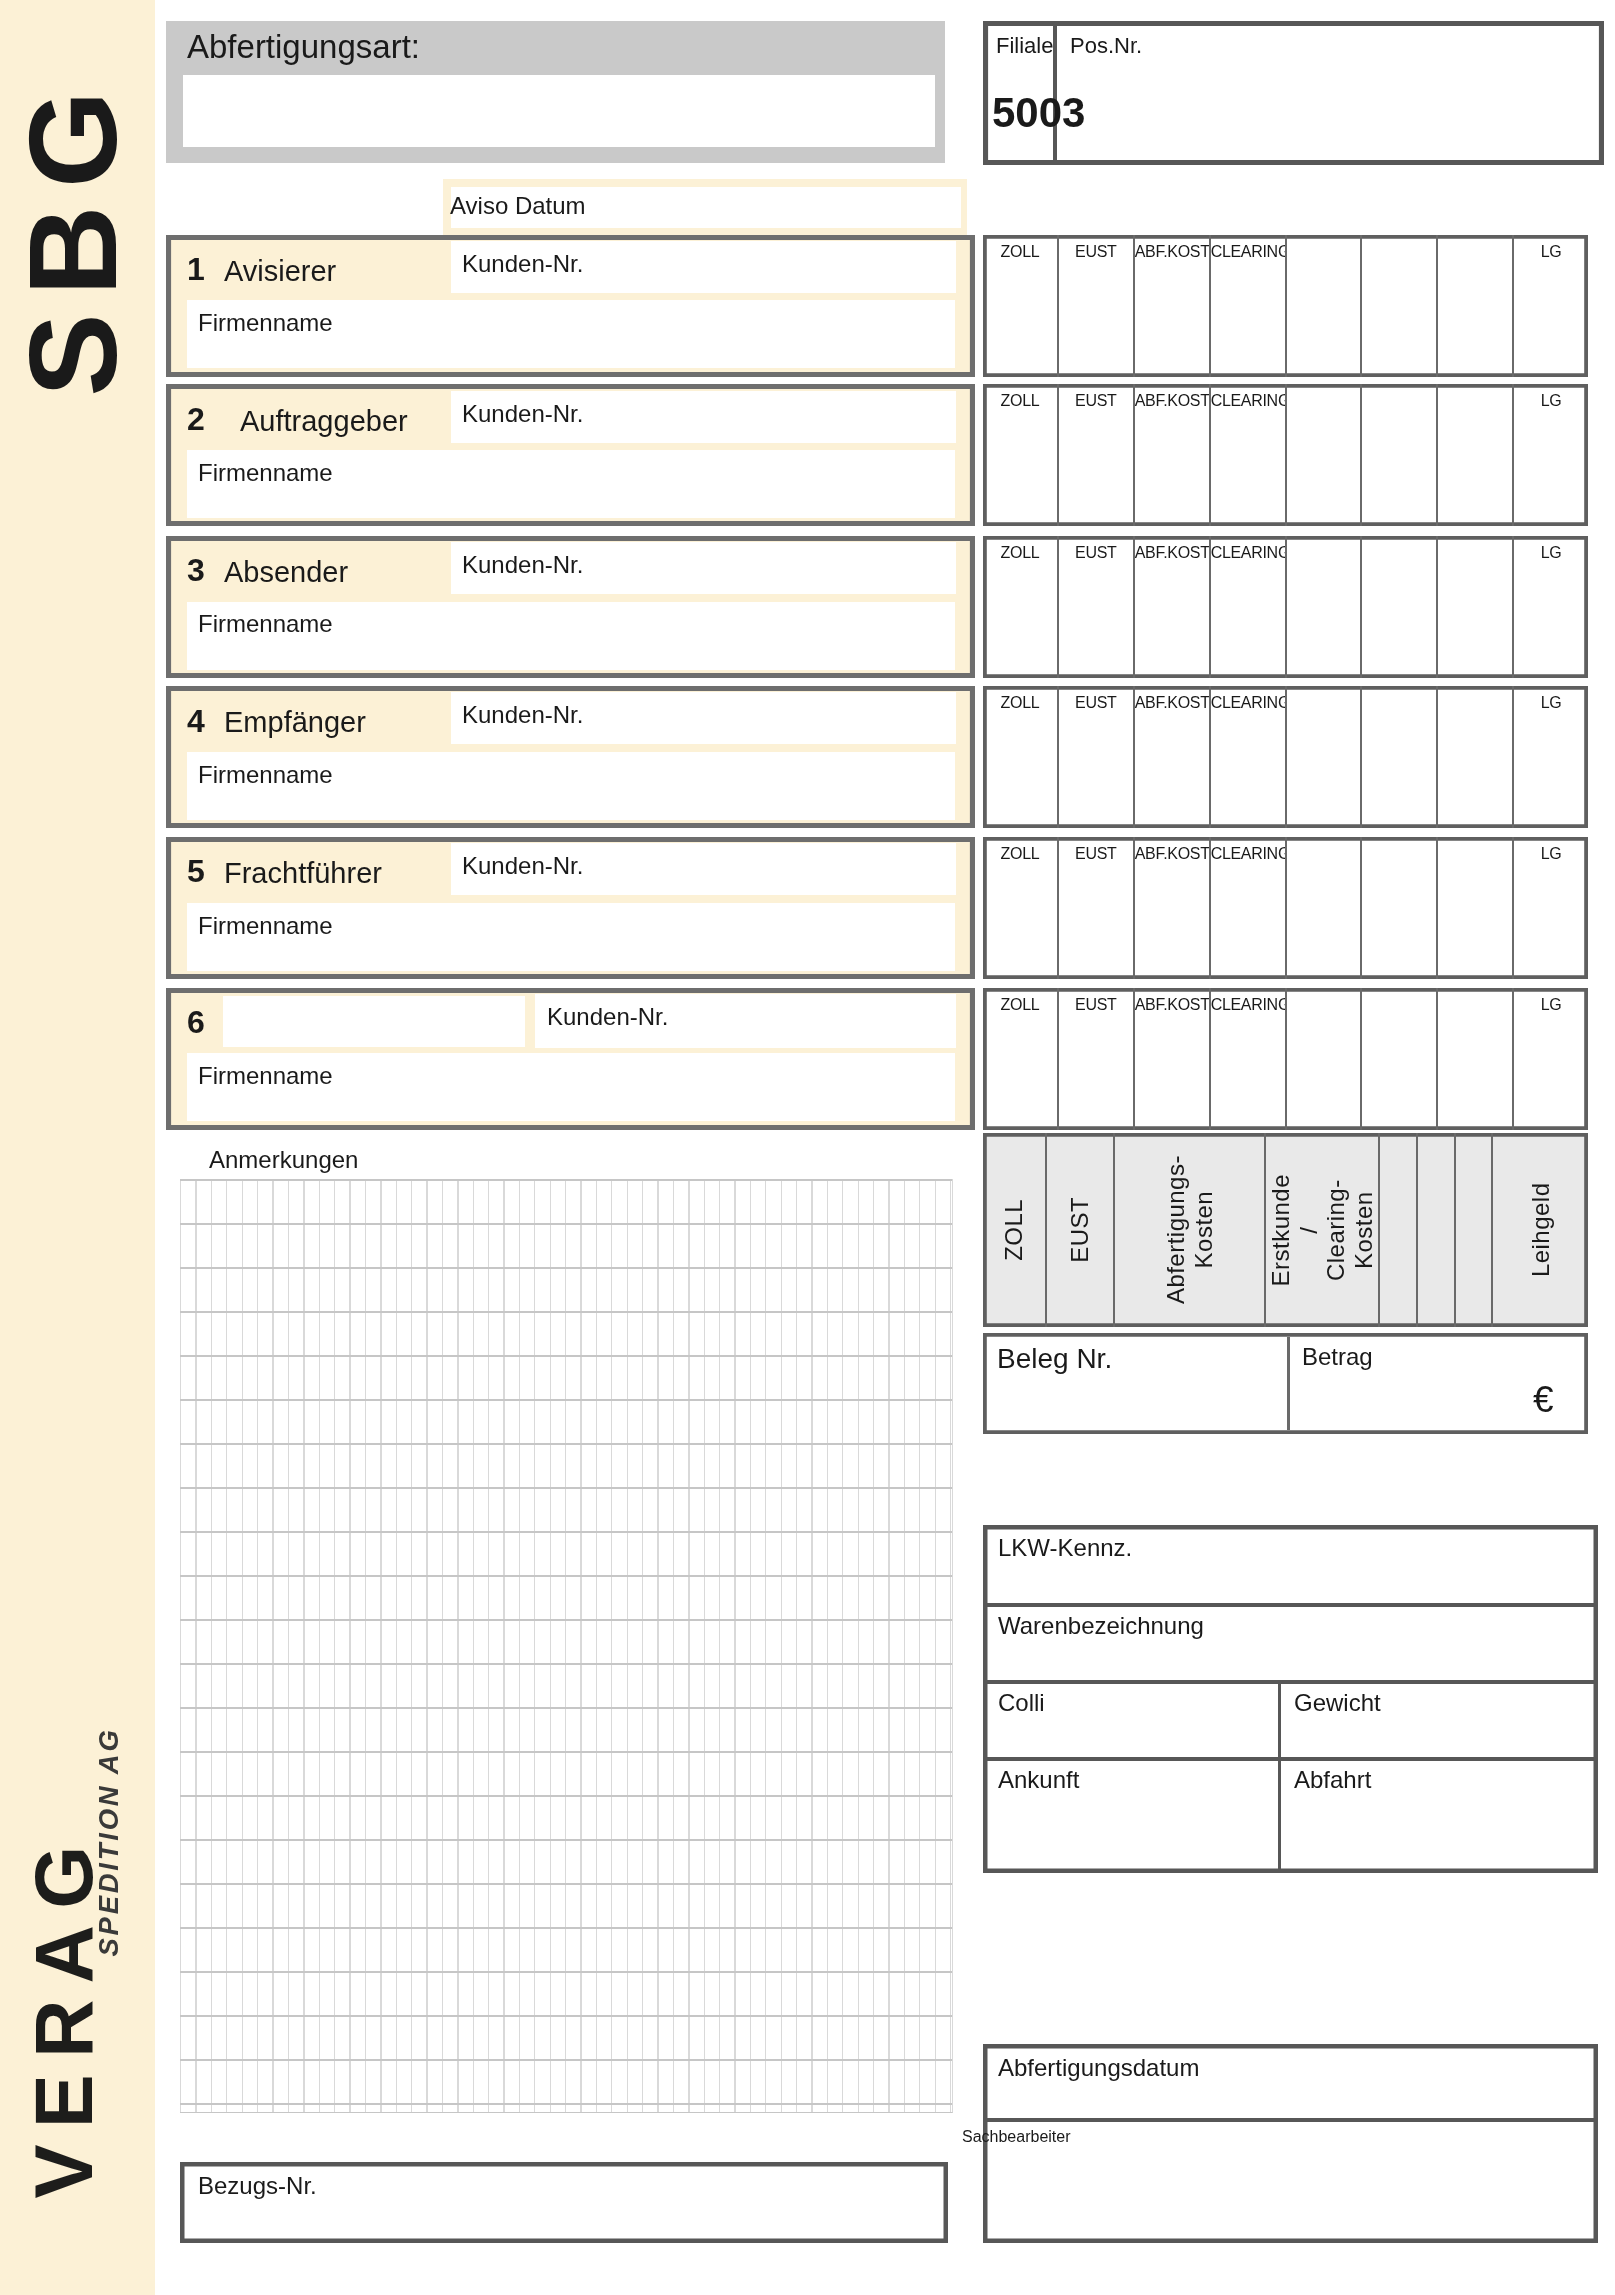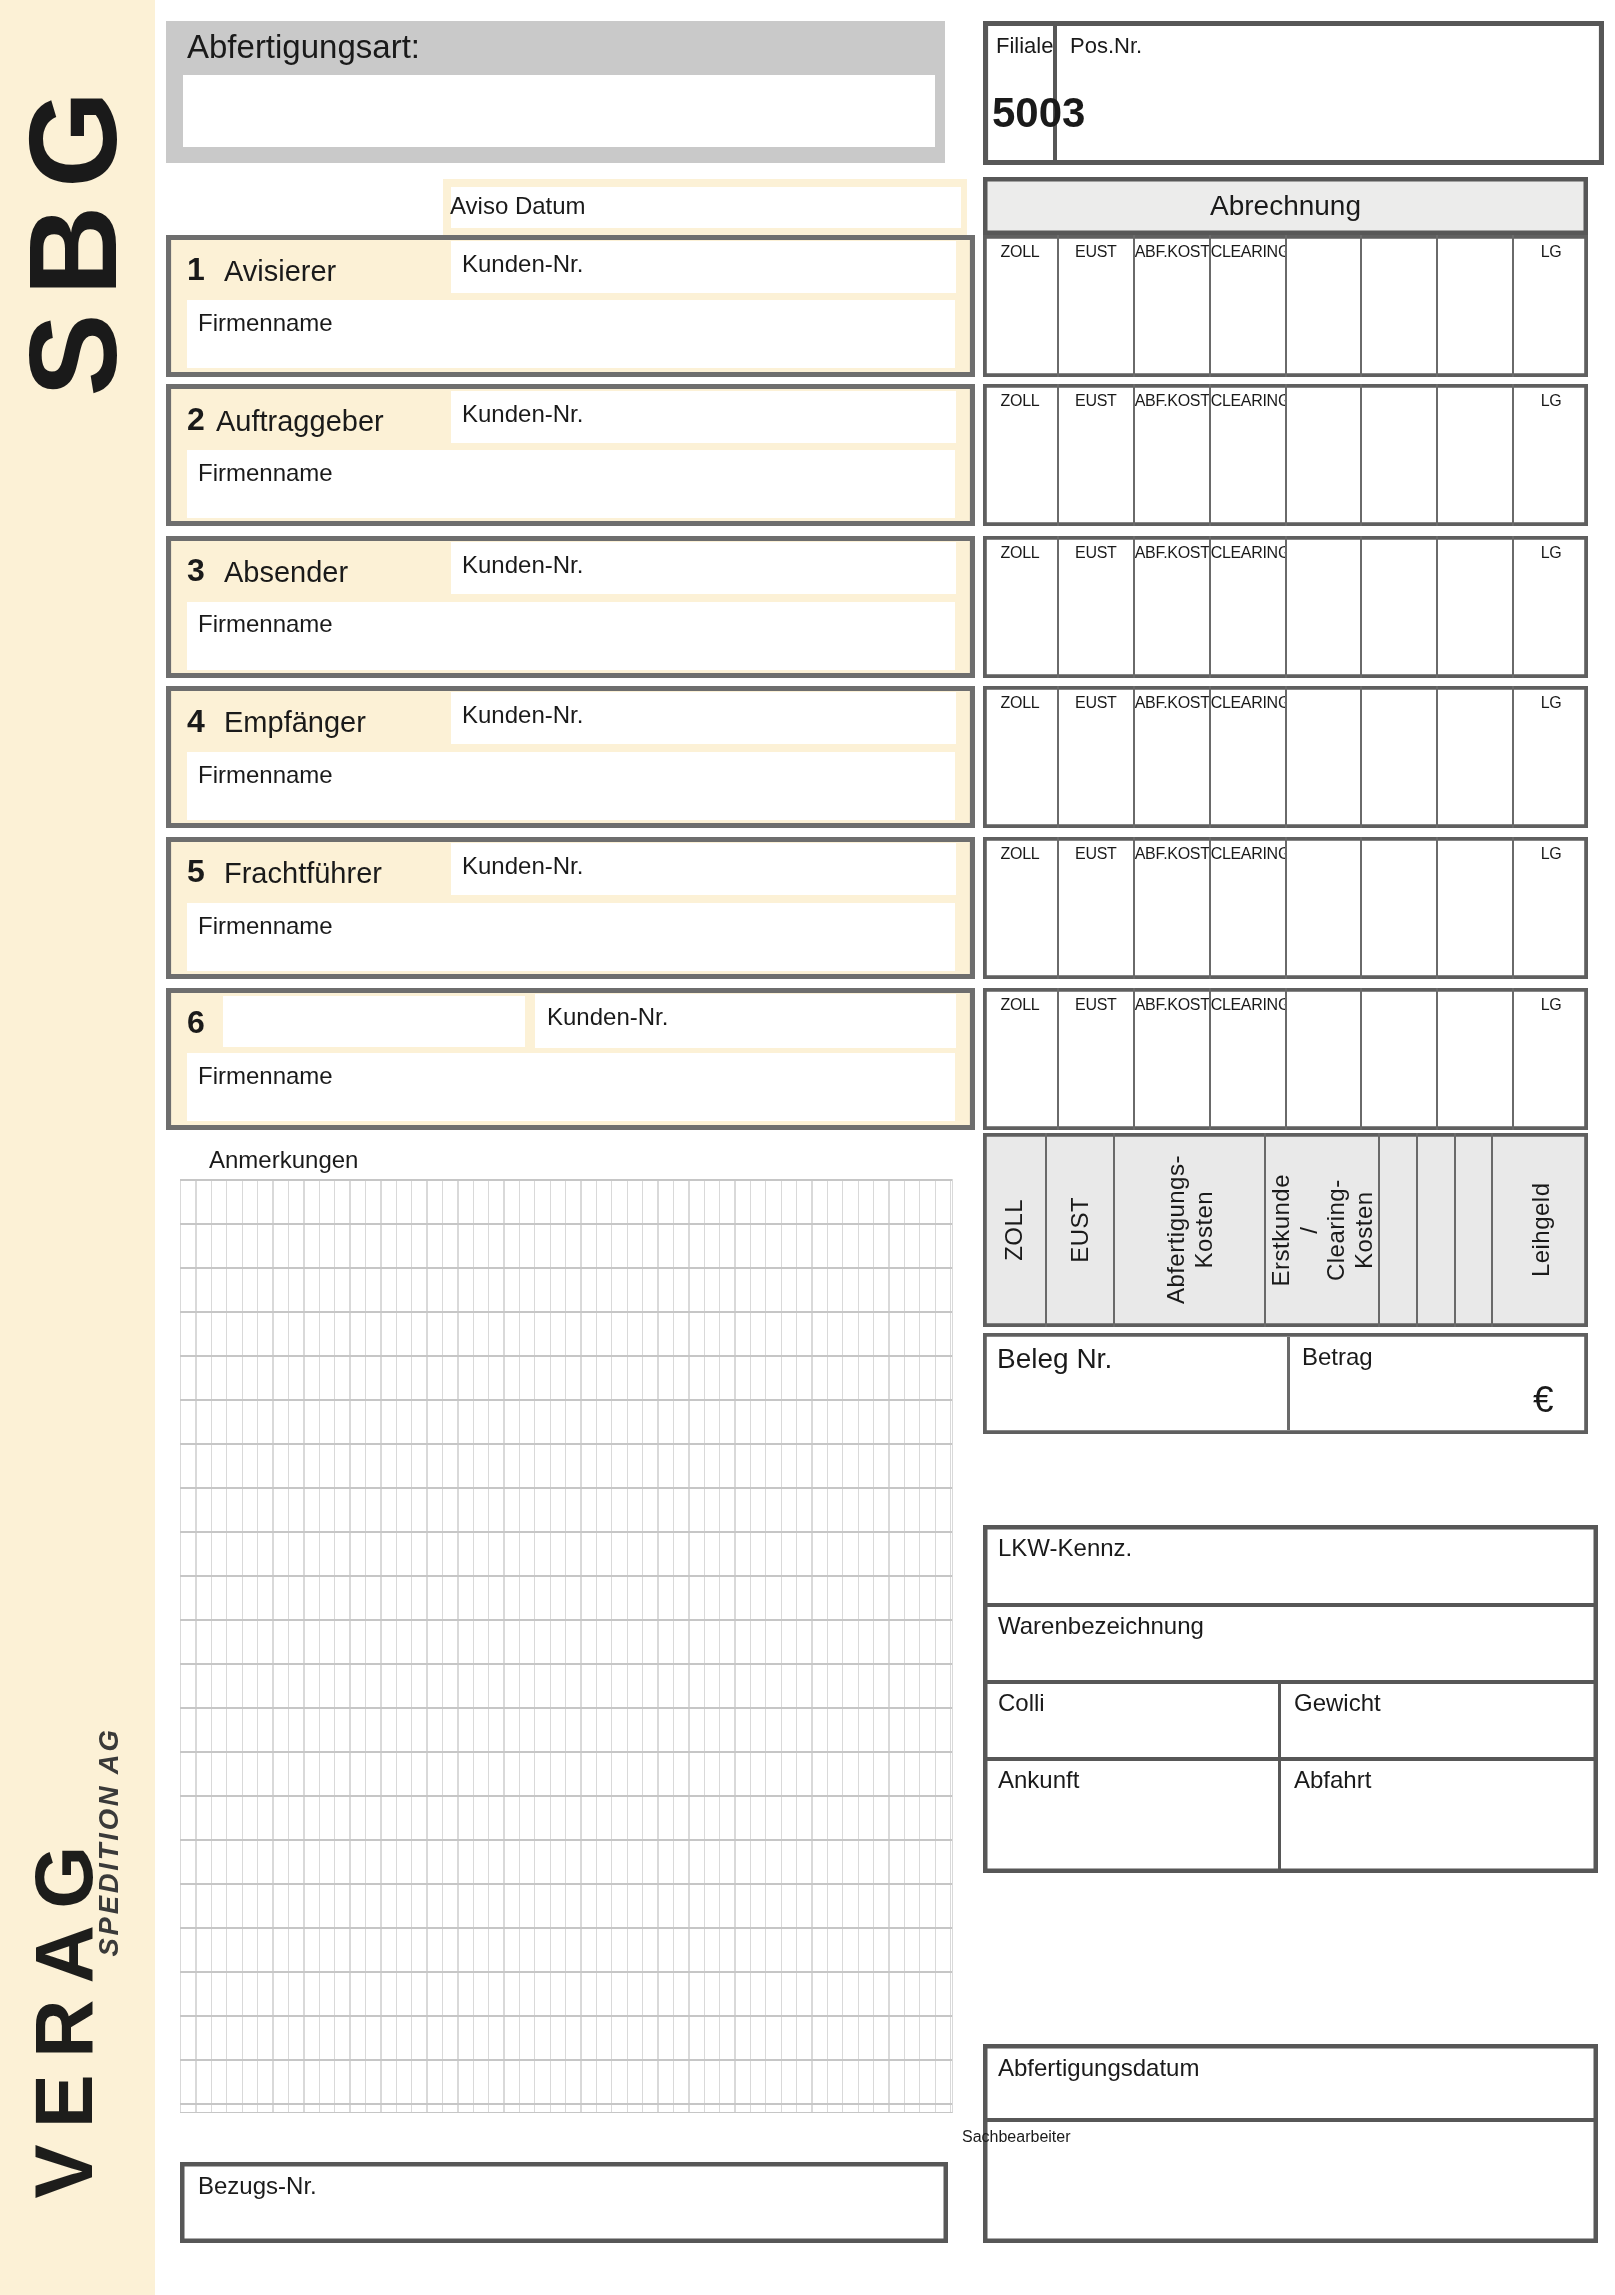--- a/index.html
+++ b/index.html
@@ -61,21 +61,21 @@
   <div class="secbox" style="left:166px;top:235px;"></div>
   <div class="lbl sec-num" style="left:187px;top:251px;">1</div>
   <div class="lbl sec-label" style="left:224px;top:255px;">Avisierer</div>
   <div class="whitebox" style="left:451px;top:241px;width:505px;height:52px;"></div>
   <div class="lbl field-lbl" style="left:462px;top:250px;">Kunden-Nr.</div>
   <div class="whitebox" style="left:187px;top:300px;width:768px;height:68px;"></div>
   <div class="lbl field-lbl" style="left:198px;top:309px;">Firmenname</div>
 
   <div class="secbox" style="left:166px;top:384px;"></div>
   <div class="lbl sec-num" style="left:187px;top:401px;">2</div>
-  <div class="lbl sec-label" style="left:216px;top:405px;">Auftraggeber</div>
+  <div class="lbl sec-label" style="left:240px;top:405px;">Auftraggeber</div>
   <div class="whitebox" style="left:451px;top:391px;width:505px;height:52px;"></div>
   <div class="lbl field-lbl" style="left:462px;top:400px;">Kunden-Nr.</div>
   <div class="whitebox" style="left:187px;top:450px;width:768px;height:68px;"></div>
   <div class="lbl field-lbl" style="left:198px;top:459px;">Firmenname</div>
 
   <div class="secbox" style="left:166px;top:536px;"></div>
   <div class="lbl sec-num" style="left:187px;top:552px;">3</div>
   <div class="lbl sec-label" style="left:224px;top:556px;">Absender</div>
   <div class="whitebox" style="left:451px;top:542px;width:505px;height:52px;"></div>
   <div class="lbl field-lbl" style="left:462px;top:551px;">Kunden-Nr.</div>
@@ -99,24 +99,20 @@
   <div class="lbl field-lbl" style="left:198px;top:912px;">Firmenname</div>
 
   <div class="secbox" style="left:166px;top:988px;"></div>
   <div class="lbl sec-num" style="left:187px;top:1004px;">6</div>
   <div class="whitebox" style="left:223px;top:996px;width:302px;height:51px;"></div>
   <div class="whitebox" style="left:535px;top:994px;width:421px;height:54px;"></div>
   <div class="lbl field-lbl" style="left:547px;top:1003px;">Kunden-Nr.</div>
   <div class="whitebox" style="left:187px;top:1053px;width:768px;height:68px;"></div>
   <div class="lbl field-lbl" style="left:198px;top:1062px;">Firmenname</div>
 
-  <div class="abs" style="left:983px;top:177px;width:605px;height:58px;background:#ececeb;box-shadow:inset 0 0 0 4.5px #575757;
-              display:flex;align-items:center;justify-content:center;">
-    <span style="font-size:28px;">Abrechnung</span>
-  </div>
 
   <div class="abrgroup abr-cols" style="top:235px;">
       <div class="abr-col"><span>ZOLL</span></div>
       <div class="abr-col"><span>EUST</span></div>
       <div class="abr-col"><span>ABF.KOST.</span></div>
       <div class="abr-col"><span>CLEARING</span></div>
       <div class="abr-col"><span></span></div>
       <div class="abr-col"><span></span></div>
       <div class="abr-col"><span></span></div>
       <div class="abr-col"><span>LG</span></div>

